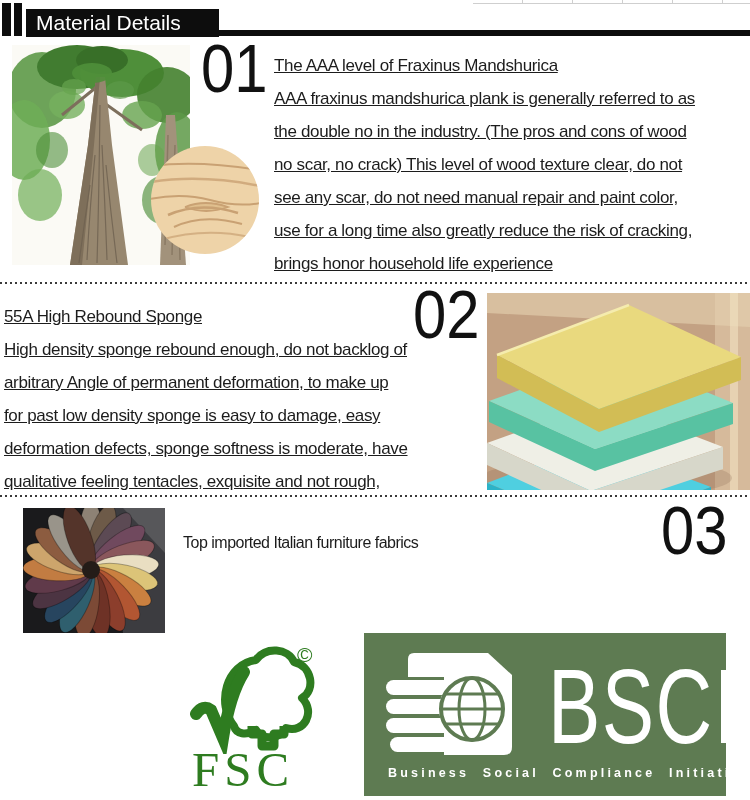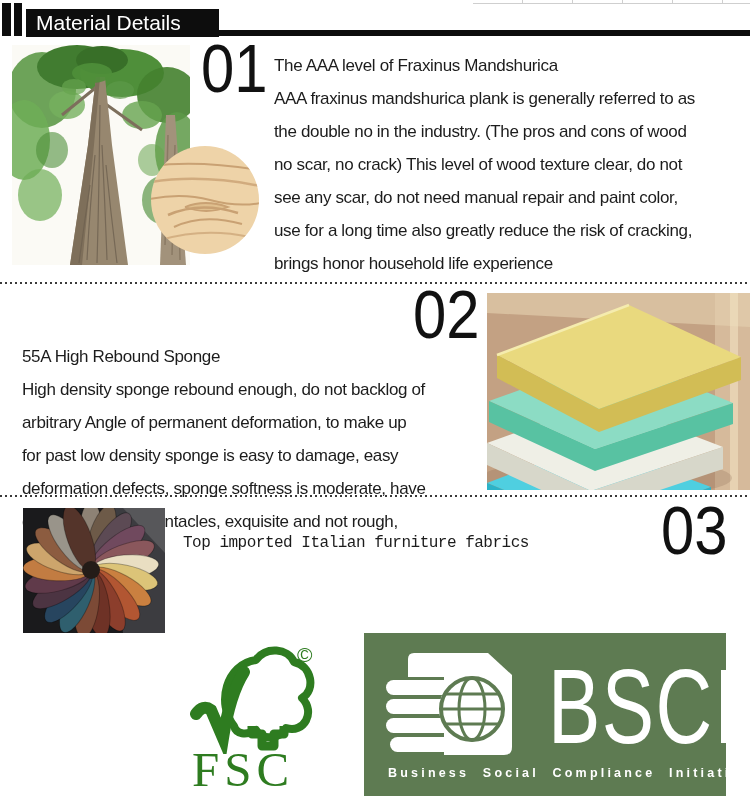--- a/index.html
+++ b/index.html
@@ -8,21 +8,21 @@
   .abs{position:absolute;}
   
   .vbar{background:#0d0d0d;}
   .title-box{background:#0d0d0d;color:#fff;font-size:21px;line-height:28px;padding-left:10px;}
   .underline{background:#0d0d0d;}
   .table-remnant{border-bottom:1px solid #cfcfcf;
      background:repeating-linear-gradient(90deg,transparent 0 49px,#cfcfcf 49px 50px);}
   
   .sec-num{font-size:68px;line-height:1;color:#111;transform:scaleX(.88);transform-origin:left top;}
   .sec-text{white-space:pre-line;}
-  .s12{font-size:17px;line-height:33px;letter-spacing:-0.35px;}
+  .s12{font-size:17px;line-height:33px;letter-spacing:-0.35px;text-decoration:underline;}
   .s3{font-size:16px;line-height:32px;letter-spacing:-0.5px;}
   .dotted-sep{height:2px;background:repeating-linear-gradient(90deg,#3a3a3a 0 2px,transparent 2px 5px);}
   
   .fsc-green{color:#2e7c20;}
   .fsc-label{font-family:"Liberation Serif",serif;font-size:49px;letter-spacing:5px;line-height:1;}
   .fsc-copy{font-size:21px;line-height:1;}
   .bsci-box{background:#5e7b52;}
   .bsci-label{color:#fff;font-size:106px;line-height:1;transform:scaleX(.74);
               transform-origin:left top;letter-spacing:2px;}
   .bsci-sub{color:#fff;font-size:12.5px;font-weight:bold;letter-spacing:3.2px;word-spacing:7px;
@@ -98,21 +98,21 @@
     <div class="sec-text s12">AAA fraxinus mandshurica plank is generally referred to as
 the double no in the industry. (The pros and cons of wood
 no scar, no crack) This level of wood texture clear, do not
 see any scar, do not need manual repair and paint color,
 use for a long time also greatly reduce the risk of cracking,
 brings honor household life experience</div>
   </div>
 
   <div class="abs dotted-sep" style="left:0;top:282px;width:750px;"></div>
 
-  <div class="abs" style="left:22px;top:300px;margin-top:40px;">
+  <div class="abs" style="left:4px;top:300px;">
     <div class="sec-text s12">55A High Rebound Sponge</div>
     <div class="sec-text s12">High density sponge rebound enough, do not backlog of
 arbitrary Angle of permanent deformation, to make up
 for past low density sponge is easy to damage, easy
 deformation defects, sponge softness is moderate, have
 qualitative feeling tentacles, exquisite and not rough,</div>
   </div>
   <div class="abs sec-num" style="left:413px;top:280px;">02</div>
   <div class="abs" style="left:487px;top:293px;width:263px;height:197px;">
     <svg width="263" height="197" viewBox="0 0 263 197">
@@ -205,21 +205,21 @@
         <g transform="rotate(233 68 62)">
             <ellipse cx="102" cy="62" rx="34" ry="12" fill="#99948a"></ellipse>
           </g>
         <g transform="rotate(250 68 62)">
             <ellipse cx="102" cy="62" rx="34" ry="12" fill="#54342a"></ellipse>
           </g>
       </g>
       <circle cx="68" cy="62" r="9" fill="#241c18"></circle>
     </svg>
   </div>
-  <div class="abs" style="left:183px;top:527px;font-family:Liberation Mono, monospace;">
+  <div class="abs" style="left:183px;top:527px;">
     <div class="sec-text s3">Top imported Italian furniture fabrics</div>
   </div>
   <div class="abs sec-num" style="left:661px;top:496px;">03</div>
 
   <div class="abs" style="left:190px;top:642px;width:132px;height:112px;">
     <svg width="132" height="112" viewBox="0 0 132 112">
       <path d="M44,84 C26,62 36,22 66,18 C76,4 98,6 104,20 C122,24 126,48 112,56 C126,70 114,92 96,86 C90,97 72,99 66,88 C56,94 46,92 44,84 Z" fill="#ffffff" stroke="#2e7c20" stroke-width="8" stroke-linejoin="round"></path>
       <path d="M62,84 L62,92 L72,92 L72,104 L84,104 L84,92 L94,92 L94,84" fill="none" stroke="#2e7c20" stroke-width="9" stroke-linejoin="round"></path>
       <path d="M6,72 Q13,62 21,68 L33,96 Q40,52 54,30" fill="none" stroke="#2e7c20" stroke-width="12" stroke-linecap="round"></path>
     </svg>

